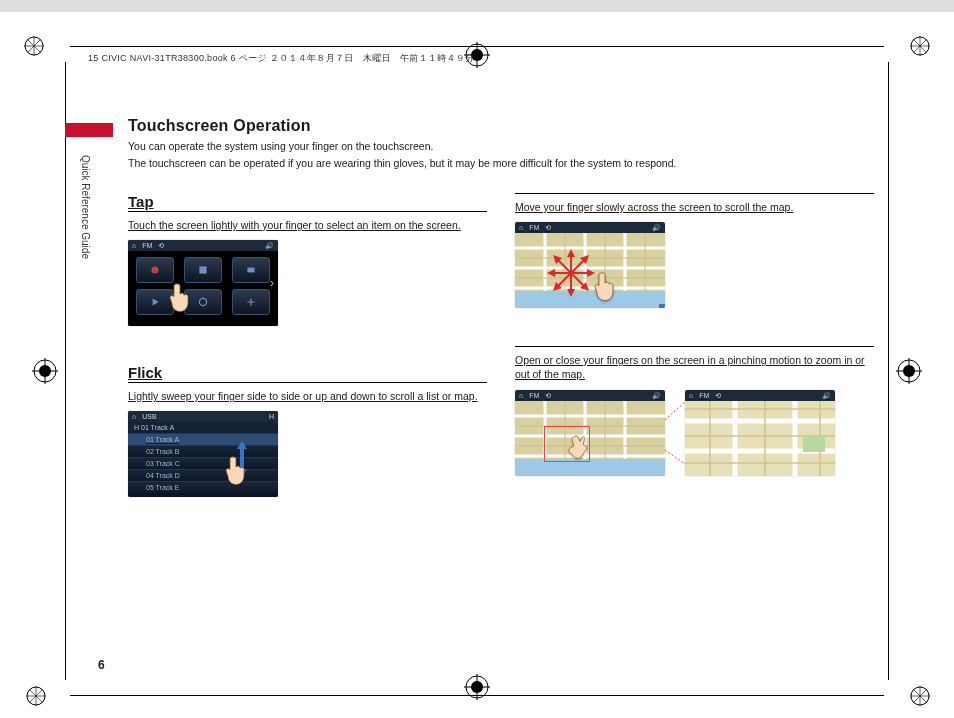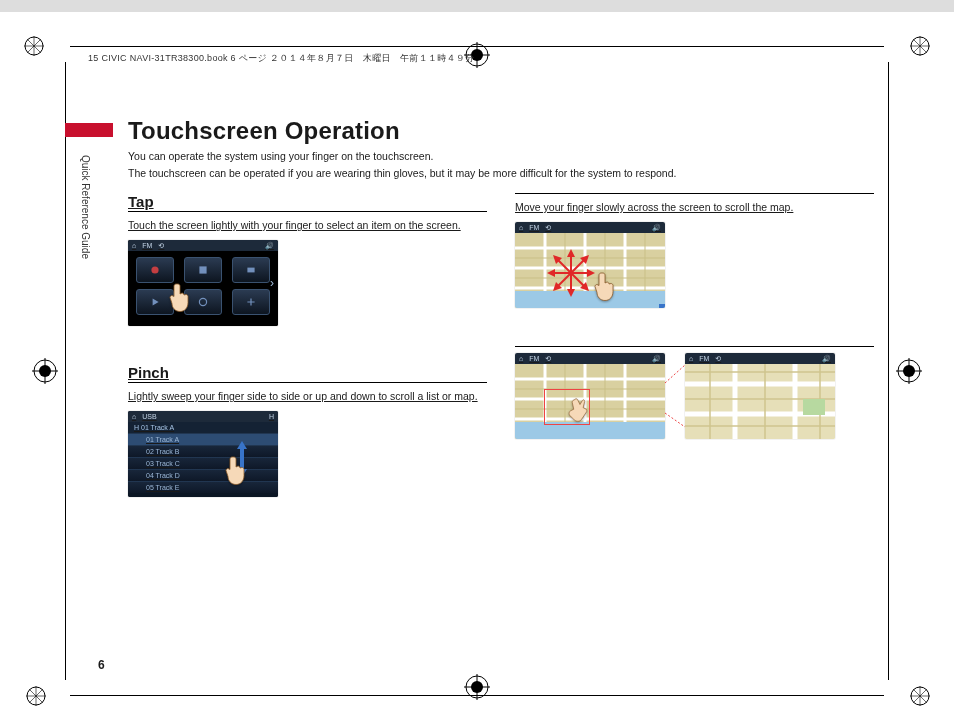--- a/index.html
+++ b/index.html
@@ -67,21 +67,21 @@
   .side-label{
     position:absolute;
     left:0;top:38px;
     writing-mode:vertical-rl;
     font-size:10px;
     color:#333;
   }
 
   h1.page-title{
     margin:0 0 4px 48px;
-    font-size:24px;
+    font-size:16px;
     font-weight:700;
     letter-spacing:.2px;
   }
   .intro{
     margin:0 0 2px 48px;
     font-size:10.5px;
     line-height:1.4;
   }
 
   .columns{
@@ -302,21 +302,21 @@
             </div>
             <div class="hand" style="left:40px;top:42px">
               <svg viewBox="0 0 26 32">
                   <path d="M10 2c1 0 2 1 2 2v8l2-1c1 0 2 1 2 2l2-.5c1 0 2 1 2 2v6c0 5-3 9-8 9s-8-4-8-8l-2-6c0-1 1-2 2-2l2 1V4c0-1 1-2 2-2z" fill="#f6d9b8" stroke="#8a5a2a" stroke-width=".8"></path>
                 </svg>
             </div>
           </div>
         </div>
 
         <div class="block">
-          <h2 class="section">Pinch</h2>
+          <h2 class="section">Flick</h2>
           <div class="rule"></div>
           <p class="desc">Lightly sweep your finger side to side or up and down to scroll a list or map.</p>
 
           <div class="shot flick-shot">
             <div class="bar">
               <span>⌂</span>
               <span>USB</span>
               <span style="margin-left:auto">H</span>
             </div>
             <div class="flick-body">
@@ -386,20 +386,21 @@
                 <svg viewBox="0 0 26 32">
                     <path d="M10 2c1 0 2 1 2 2v8l2-1c1 0 2 1 2 2l2-.5c1 0 2 1 2 2v6c0 5-3 9-8 9s-8-4-8-8l-2-6c0-1 1-2 2-2l2 1V4c0-1 1-2 2-2z" fill="#f6d9b8" stroke="#8a5a2a" stroke-width=".8"></path>
                   </svg>
               </div>
             </div>
           </div>
         </div>
 
         <div class="block">
           <div class="rule"></div>
+          <p class="desc">Open or close your fingers on the screen in a pinching motion to zoom in or out of the map.</p>
 
           <div class="pinch-row">
 
             <div class="shot map-shot">
               <div class="bar">
                 <span>⌂</span>
                 <span>FM</span>
                 <span>⟲</span>
                 <span style="margin-left:auto">🔊</span>
               </div>

